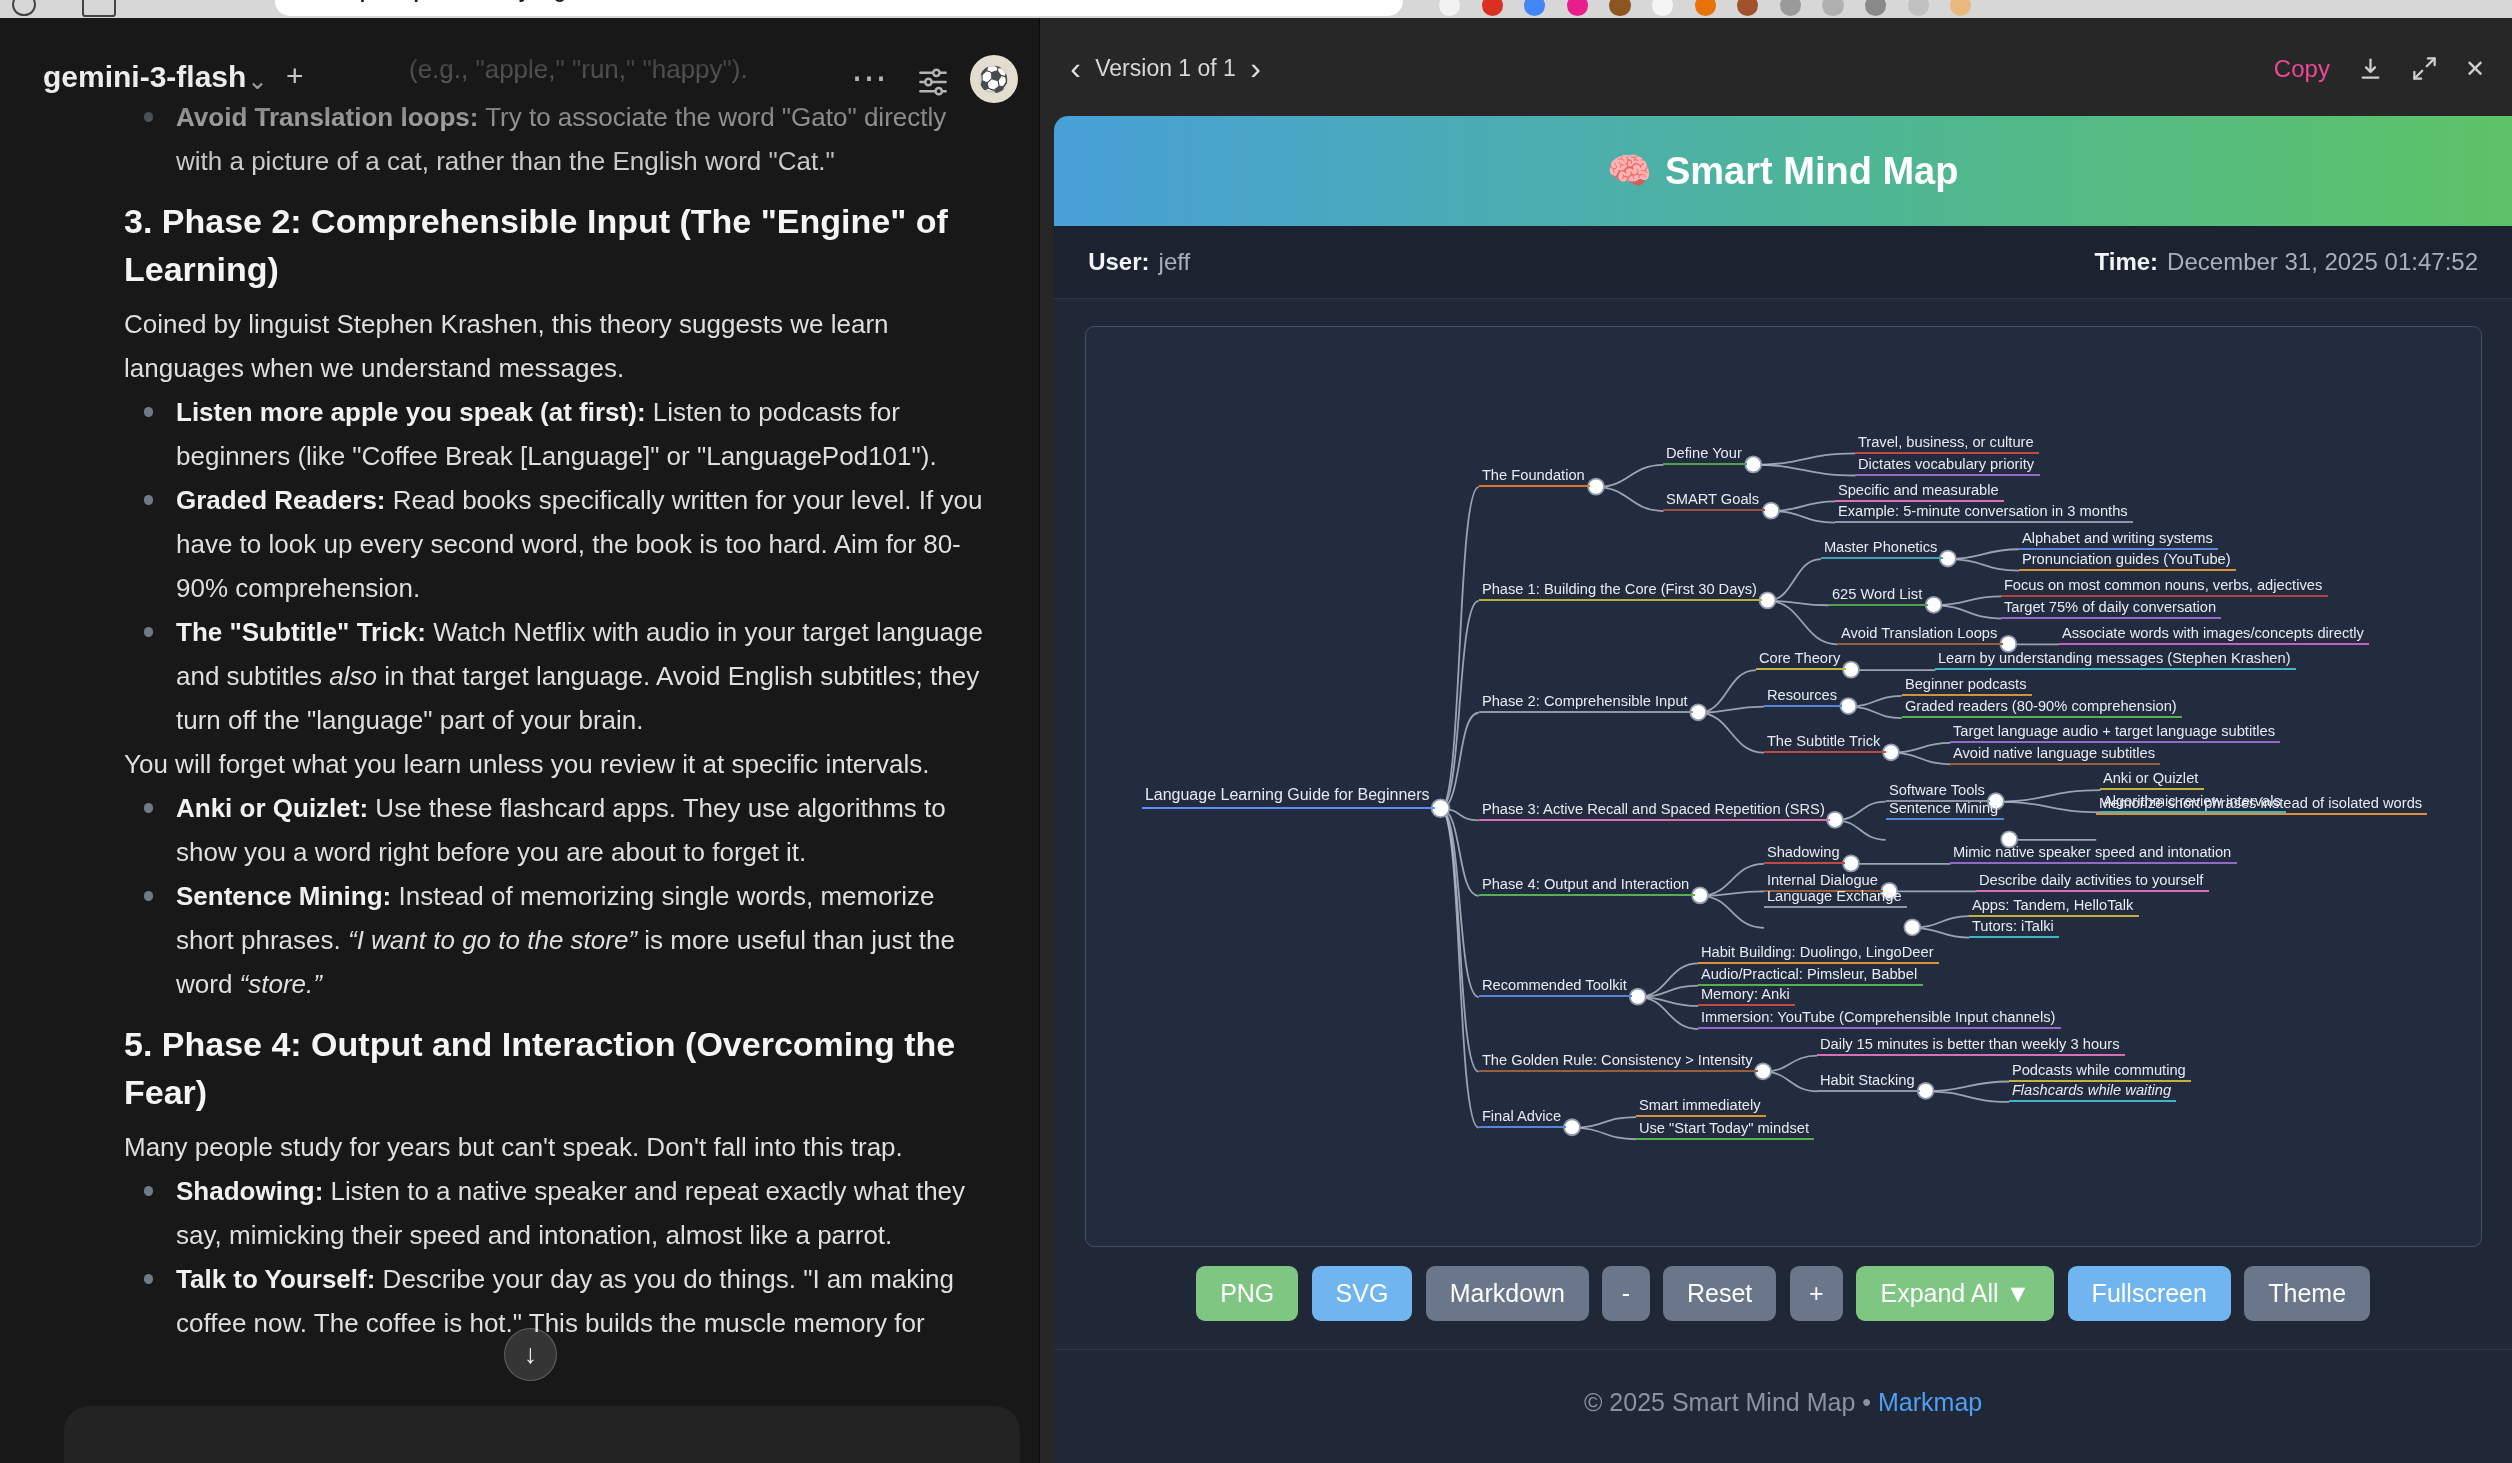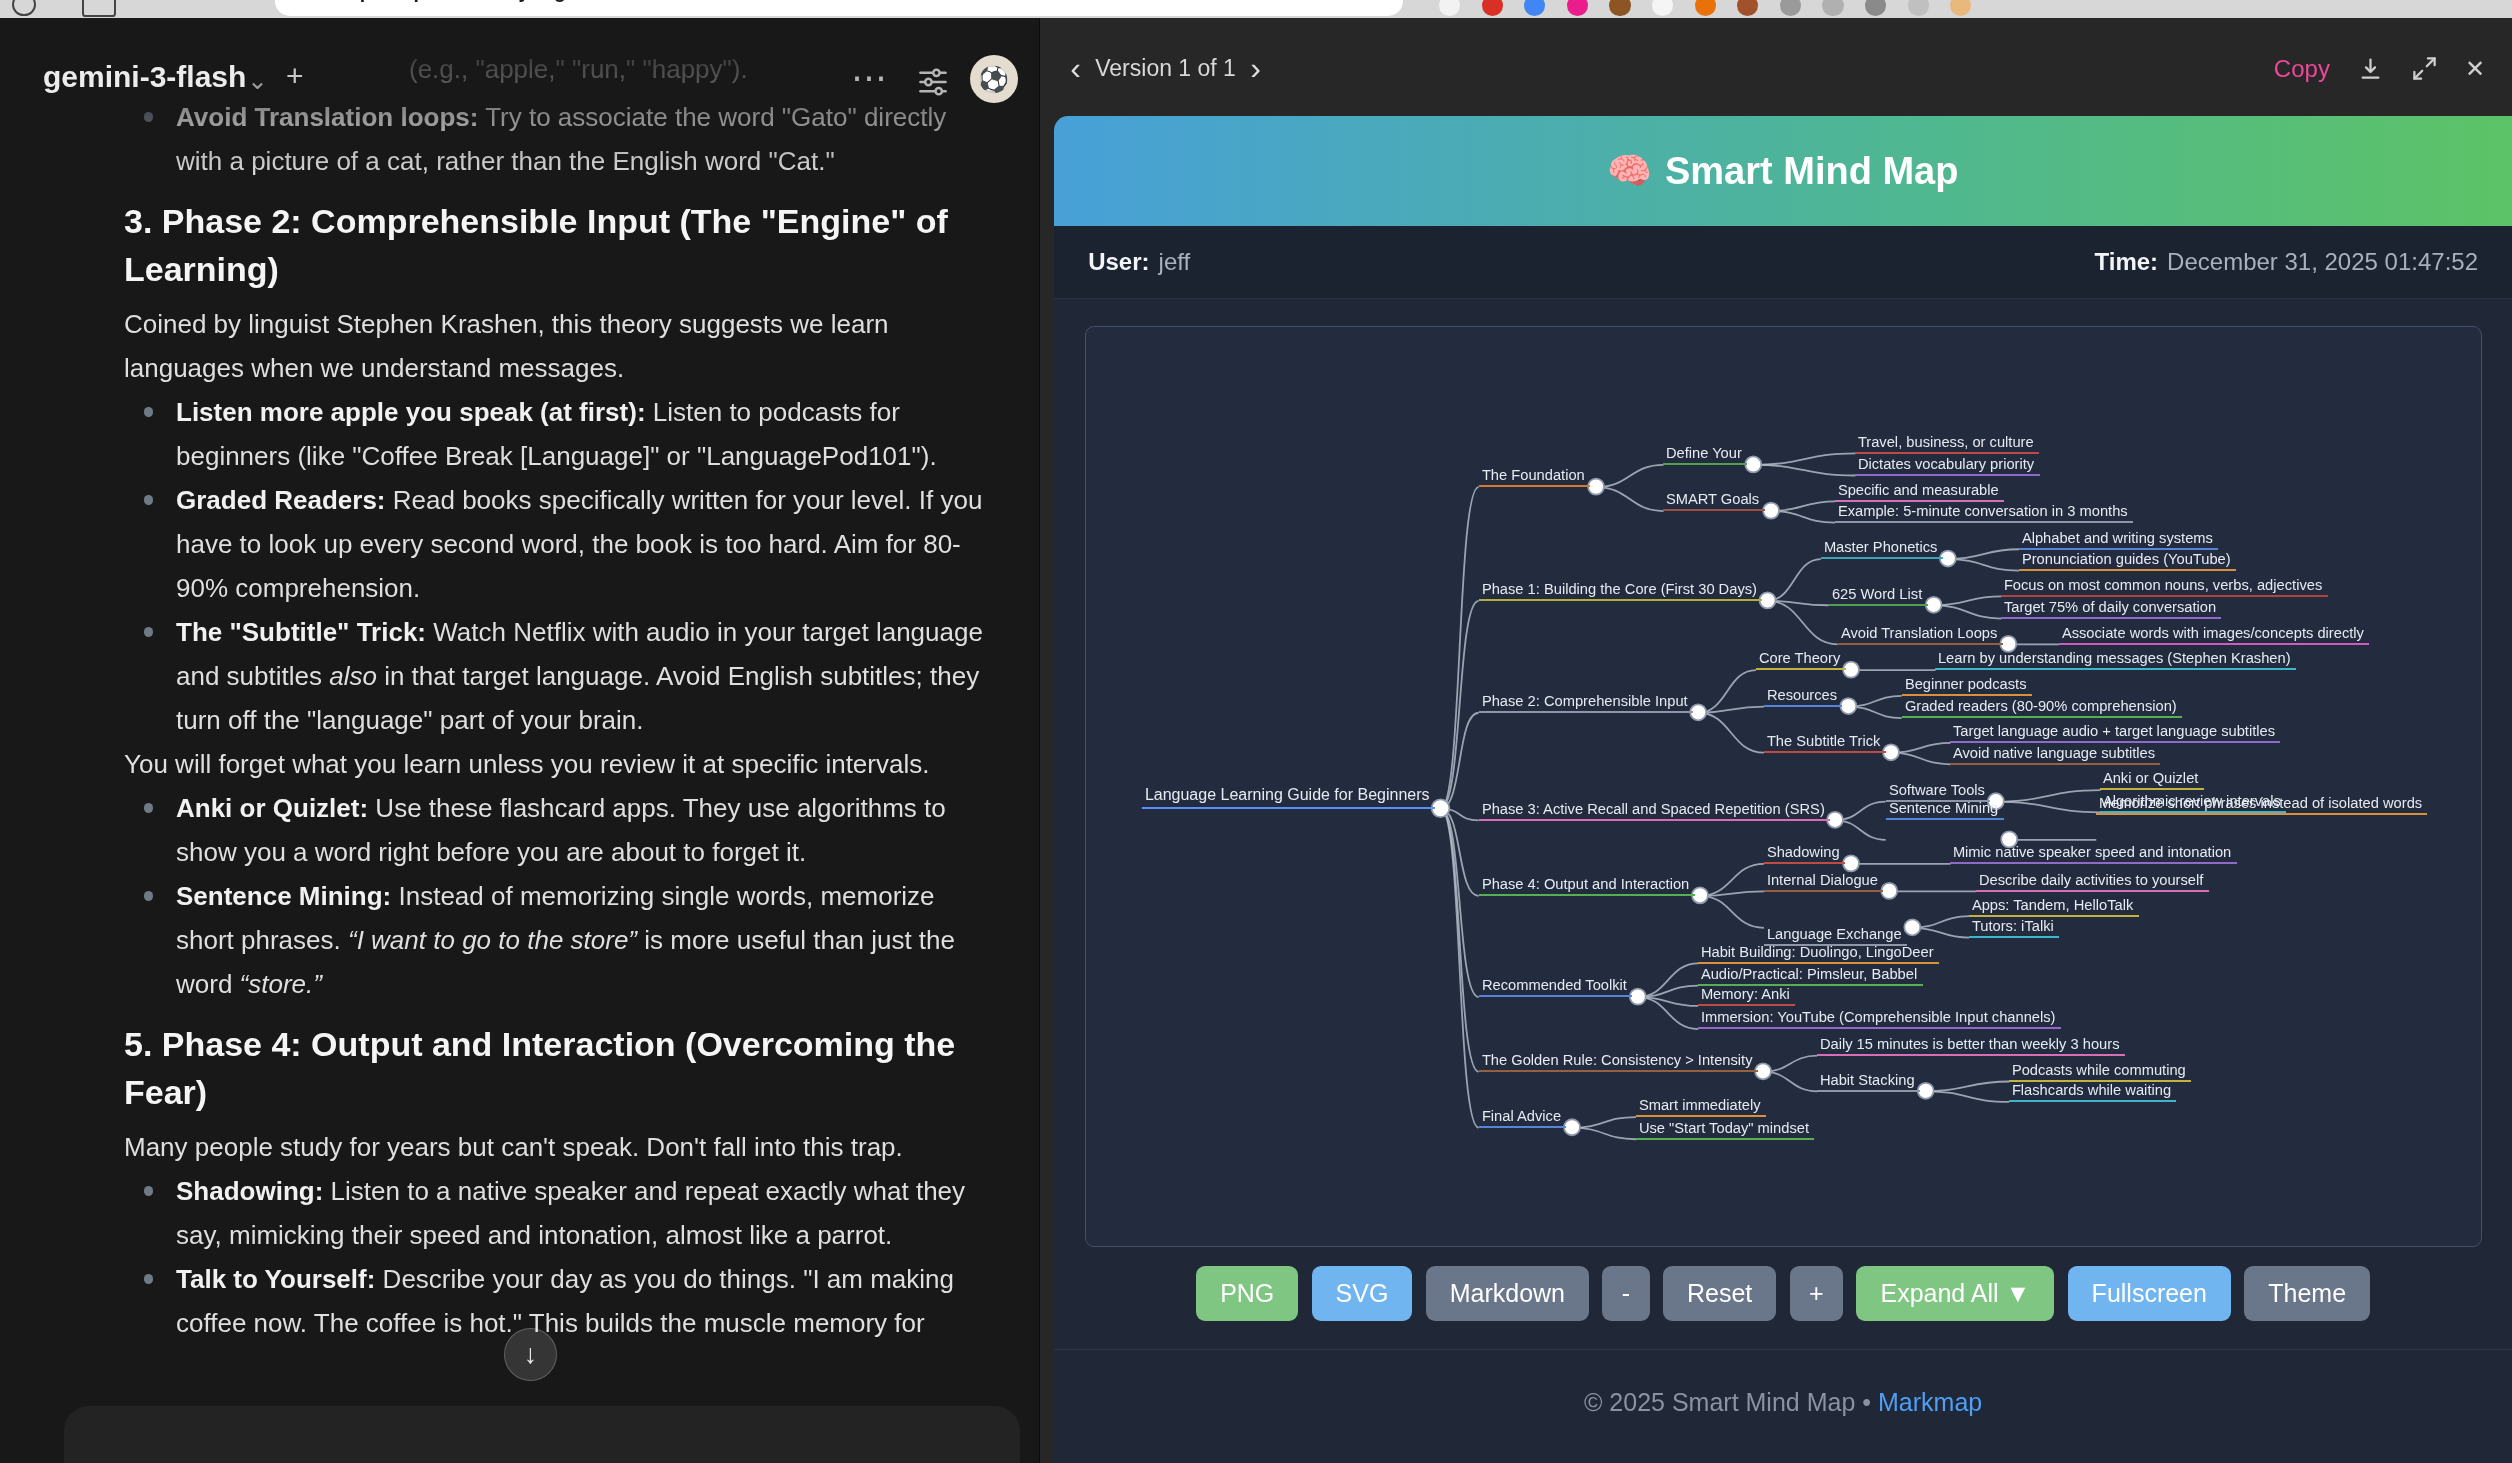--- a/index.html
+++ b/index.html
@@ -315,33 +315,33 @@
           <div class="mm-node" style="left: 800px; top: 454px; border-bottom-color: rgb(143, 151, 166);">Software Tools</div>
           <div class="mm-node" style="left: 1014px; top: 442px; border-bottom-color: rgb(195, 178, 63);">Anki or Quizlet</div>
           <div class="mm-node" style="left: 1014px; top: 465px; border-bottom-color: rgb(63, 181, 201);">Algorithmic review intervals</div>
           <div class="mm-node" style="left: 800px; top: 472px; border-bottom-color: rgb(85, 132, 217);">Sentence Mining</div>
           <div class="mm-node" style="left: 1010px; top: 467px; border-bottom-color: rgb(217, 144, 58);">Memorize short phrases instead of isolated words</div>
           <div class="mm-node" style="left: 393px; top: 548px; border-bottom-color: rgb(87, 176, 79);">Phase 4: Output and Interaction</div>
           <div class="mm-node" style="left: 678px; top: 516px; border-bottom-color: rgb(192, 75, 68);">Shadowing</div>
           <div class="mm-node" style="left: 864px; top: 516px; border-bottom-color: rgb(146, 104, 200);">Mimic native speaker speed and intonation</div>
           <div class="mm-node" style="left: 678px; top: 544px; border-bottom-color: rgb(150, 96, 63);">Internal Dialogue</div>
           <div class="mm-node" style="left: 890px; top: 544px; border-bottom-color: rgb(214, 111, 181);">Describe daily activities to yourself</div>
-          <div class="mm-node" style="left: 678px; top: 598px; border-bottom-color: rgb(143, 151, 166);">Language Exchange</div>
+          <div class="mm-node" style="left: 678px; top: 560px; border-bottom-color: rgb(143, 151, 166);">Language Exchange</div>
           <div class="mm-node" style="left: 883px; top: 569px; border-bottom-color: rgb(195, 178, 63);">Apps: Tandem, HelloTalk</div>
           <div class="mm-node" style="left: 883px; top: 590px; border-bottom-color: rgb(63, 181, 201);">Tutors: iTalki</div>
           <div class="mm-node" style="left: 393px; top: 649px; border-bottom-color: rgb(85, 132, 217);">Recommended Toolkit</div>
           <div class="mm-node" style="left: 612px; top: 616px; border-bottom-color: rgb(217, 144, 58);">Habit Building: Duolingo, LingoDeer</div>
           <div class="mm-node" style="left: 612px; top: 638px; border-bottom-color: rgb(87, 176, 79);">Audio/Practical: Pimsleur, Babbel</div>
           <div class="mm-node" style="left: 612px; top: 658px; border-bottom-color: rgb(192, 75, 68);">Memory: Anki</div>
           <div class="mm-node" style="left: 612px; top: 681px; border-bottom-color: rgb(146, 104, 200);">Immersion: YouTube (Comprehensible Input channels)</div>
           <div class="mm-node" style="left: 393px; top: 724px; border-bottom-color: rgb(150, 96, 63);">The Golden Rule: Consistency &gt; Intensity</div>
           <div class="mm-node" style="left: 731px; top: 708px; border-bottom-color: rgb(214, 111, 181);">Daily 15 minutes is better than weekly 3 hours</div>
           <div class="mm-node" style="left: 731px; top: 744px; border-bottom-color: rgb(143, 151, 166);">Habit Stacking</div>
           <div class="mm-node" style="left: 923px; top: 734px; border-bottom-color: rgb(195, 178, 63);">Podcasts while commuting</div>
-          <div class="mm-node" style="left: 923px; top: 754px; border-bottom-color: rgb(63, 181, 201);">Flashcards while waiting</div>
+          <div class="mm-node" style="left: 923px; top: 754px; border-bottom-color: rgb(63, 181, 201); font-style: italic;">Flashcards while waiting</div>
           <div class="mm-node" style="left: 393px; top: 780px; border-bottom-color: rgb(85, 132, 217);">Final Advice</div>
           <div class="mm-node" style="left: 550px; top: 769px; border-bottom-color: rgb(217, 144, 58);">Smart immediately</div>
           <div class="mm-node" style="left: 550px; top: 792px; border-bottom-color: rgb(87, 176, 79);">Use "Start Today" mindset</div>
         </div>
     </div>
 
     <div class="mm-toolbar">
         <button class="mm-btn" style="background: rgb(127, 198, 130);">PNG</button>
         <button class="mm-btn" style="background: rgb(112, 181, 240);">SVG</button>
         <button class="mm-btn" style="background: rgb(106, 118, 137);">Markdown</button>

